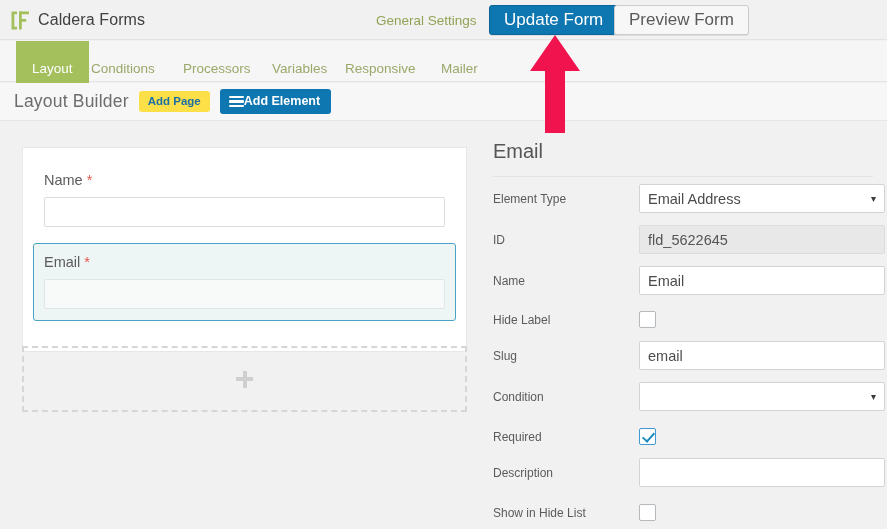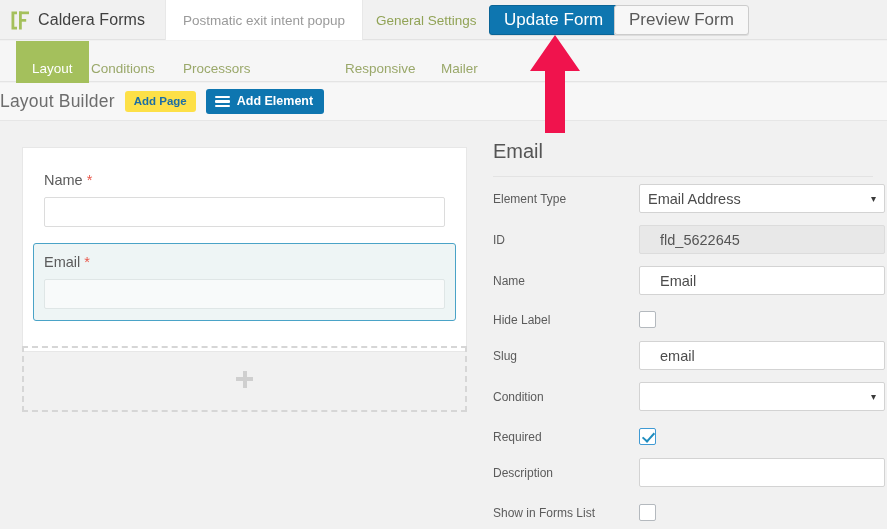--- a/index.html
+++ b/index.html
@@ -115,21 +115,21 @@
     color: #ffffff;
   }
 
   
   .builder-head {
     position: absolute; left: 0; top: 83px;
     width: 887px; height: 38px;
     background: #f7f7f7;
     border-bottom: 1px solid #e6e6e6;
     display: flex; align-items: center;
-    padding-left: 0;
+    padding-left: 14px;
     gap: 10px;
   }
   .builder-title {
     font-size: 17.5px;
     color: #6d6d6d;
     font-weight: 400;
     letter-spacing: .2px;
   }
   .btn-addpage {
     background: #fde047;
@@ -142,21 +142,21 @@
     line-height: 1.2;
   }
   .btn-addelement {
     background: #0e76b0;
     color: #ffffff;
     font-size: 12.5px;
     font-weight: bold;
     padding: 5px 11px 5px 9px;
     border-radius: 3px;
     cursor: pointer;
-    display: flex; align-items: center; gap: 7px;
+    display: flex; align-items: center; 
     line-height: 1.2;
   }
   .hamburger {
     display: inline-flex; flex-direction: column; justify-content: center;
     gap: 2px; width: 15px;
   }
   .hamburger i { display: block; height: 2.5px; background: #ffffff; border-radius: 1px; }
 
   
   .builder-body {
@@ -244,21 +244,21 @@
   }
   .sctl { flex: 1 1 auto; }
 
   .s-input {
     width: 246px; height: 29px;
     border: 1px solid #d3d3d3;
     background: #ffffff;
     border-radius: 2px;
     font-size: 14.5px;
     color: #4c4c4c;
-    padding: 0 20px;
+    padding: 0 8px;
     display: flex; align-items: center;
     font-family: "Liberation Sans", sans-serif;
   }
   .s-input.disabled {
     background: #e8e8e8;
     border-color: #dcdcdc;
     color: #555555;
   }
   .s-select {
     width: 246px; height: 29px;
@@ -318,23 +318,20 @@
         <svg width="21" height="21" viewBox="0 0 21 21" xmlns="http://www.w3.org/2000/svg">
           <path d="M1.5 1.5 H7 V4.2 H4.3 V16.8 H7 V19.5 H1.5 Z" fill="#a4c05c"></path>
           <rect x="9" y="1.5" width="10" height="2.7" fill="#a4c05c"></rect>
           <rect x="9" y="1.5" width="2.8" height="18" fill="#a4c05c"></rect>
           <rect x="9" y="9" width="7.2" height="2.7" fill="#a4c05c"></rect>
         </svg>
       </span>
       <span class="brand-name">Caldera Forms</span>
     </div>
 
-    <div class="form-tab active-white">
-      <span>Postmatic exit intent popup</span>
-    </div>
 
     <div class="form-tab link-green">
       <span>General Settings</span>
     </div>
 
     <div class="btn btn-primary">
       <span>Update Form</span>
     </div>
 
     <div class="btn btn-default">
@@ -344,20 +341,23 @@
 
   <div class="subtabs">
     <div class="subtab is-active" style="left:16px">
         <span>Layout</span>
       </div>
     <div class="subtab" style="left:75px">
         <span>Conditions</span>
       </div>
     <div class="subtab" style="left:167px">
         <span>Processors</span>
+      </div>
+    <div class="subtab" style="left:256px">
+        <span>Variables</span>
       </div>
     <div class="subtab" style="left:425px">
         <span>Mailer</span>
       </div>
     <div class="subtab" style="left:329px">
         <span>Responsive</span>
       </div>
   </div>
 
   <div class="builder-head">
@@ -470,21 +470,21 @@
       <div class="srow" style="top:336px">
         <span class="slabel">Description</span>
         <span class="sctl">
           <span class="s-input">
             <span></span>
           </span>
         </span>
       </div>
 
       <div class="srow" style="top:382px">
-        <span class="slabel">Show in Forms List</span>
+        <span class="slabel">Show in Hide List</span>
         <span class="sctl">
           <span class="s-check"></span>
         </span>
       </div>
 
     </div>
   </div>
 
   <div class="arrow-anno">
     <svg width="56" height="100" viewBox="0 0 56 100" xmlns="http://www.w3.org/2000/svg">

